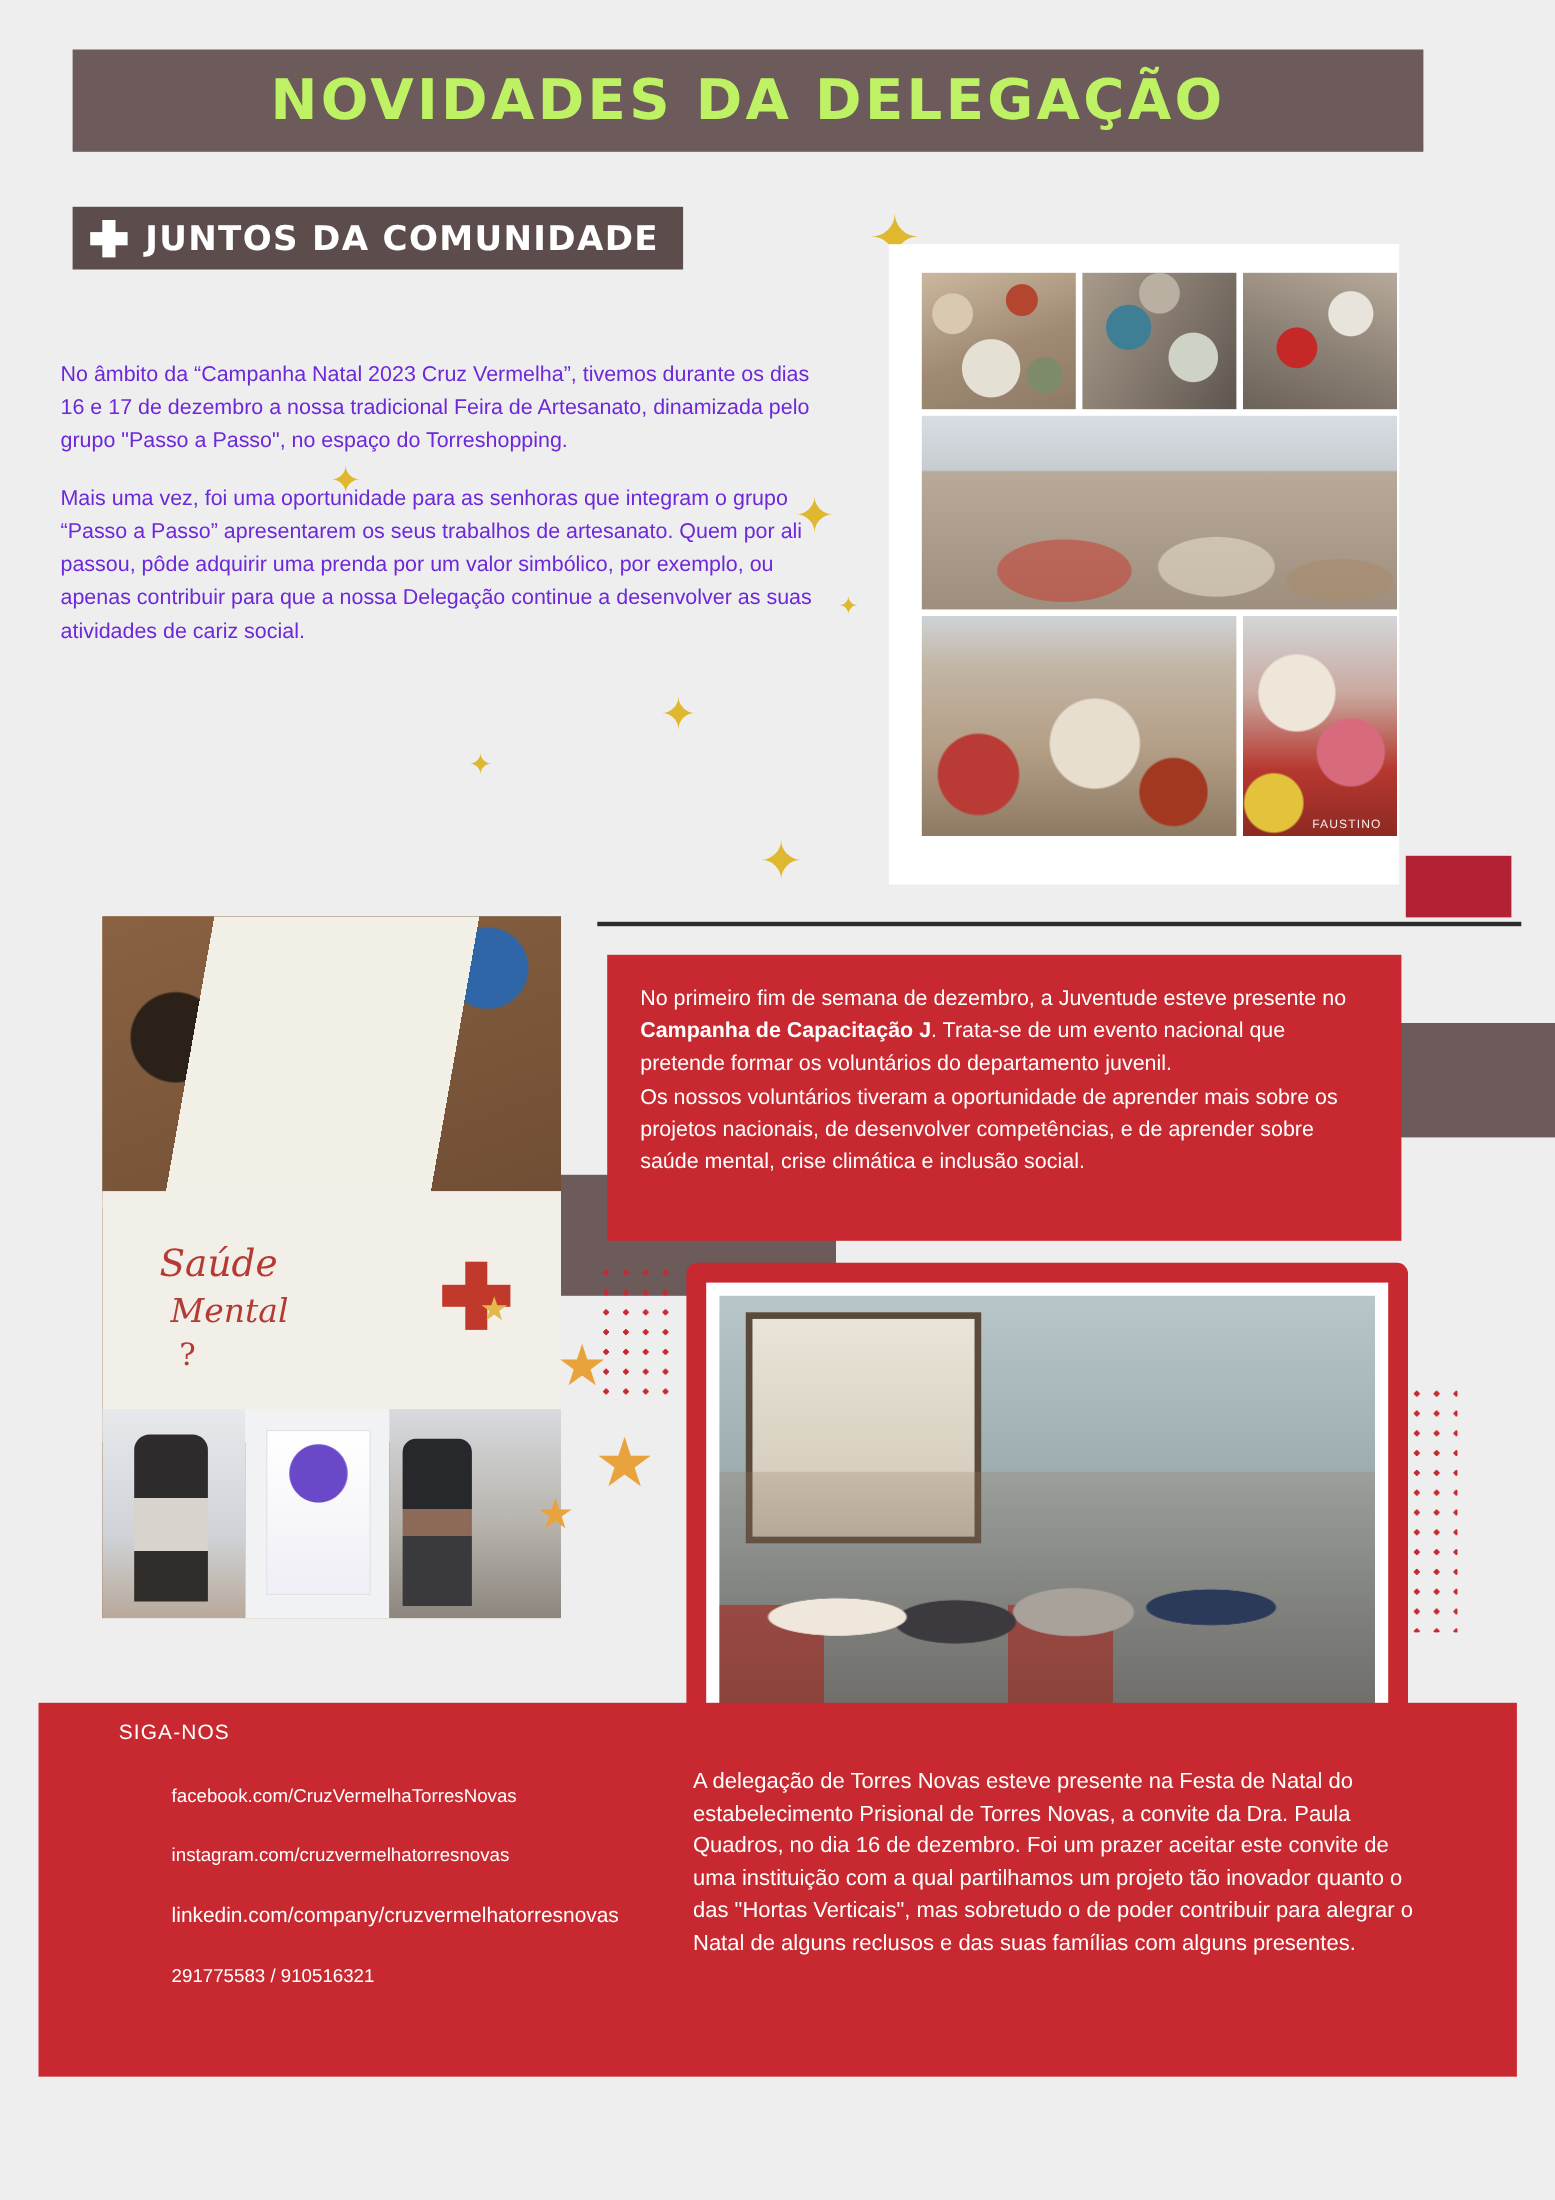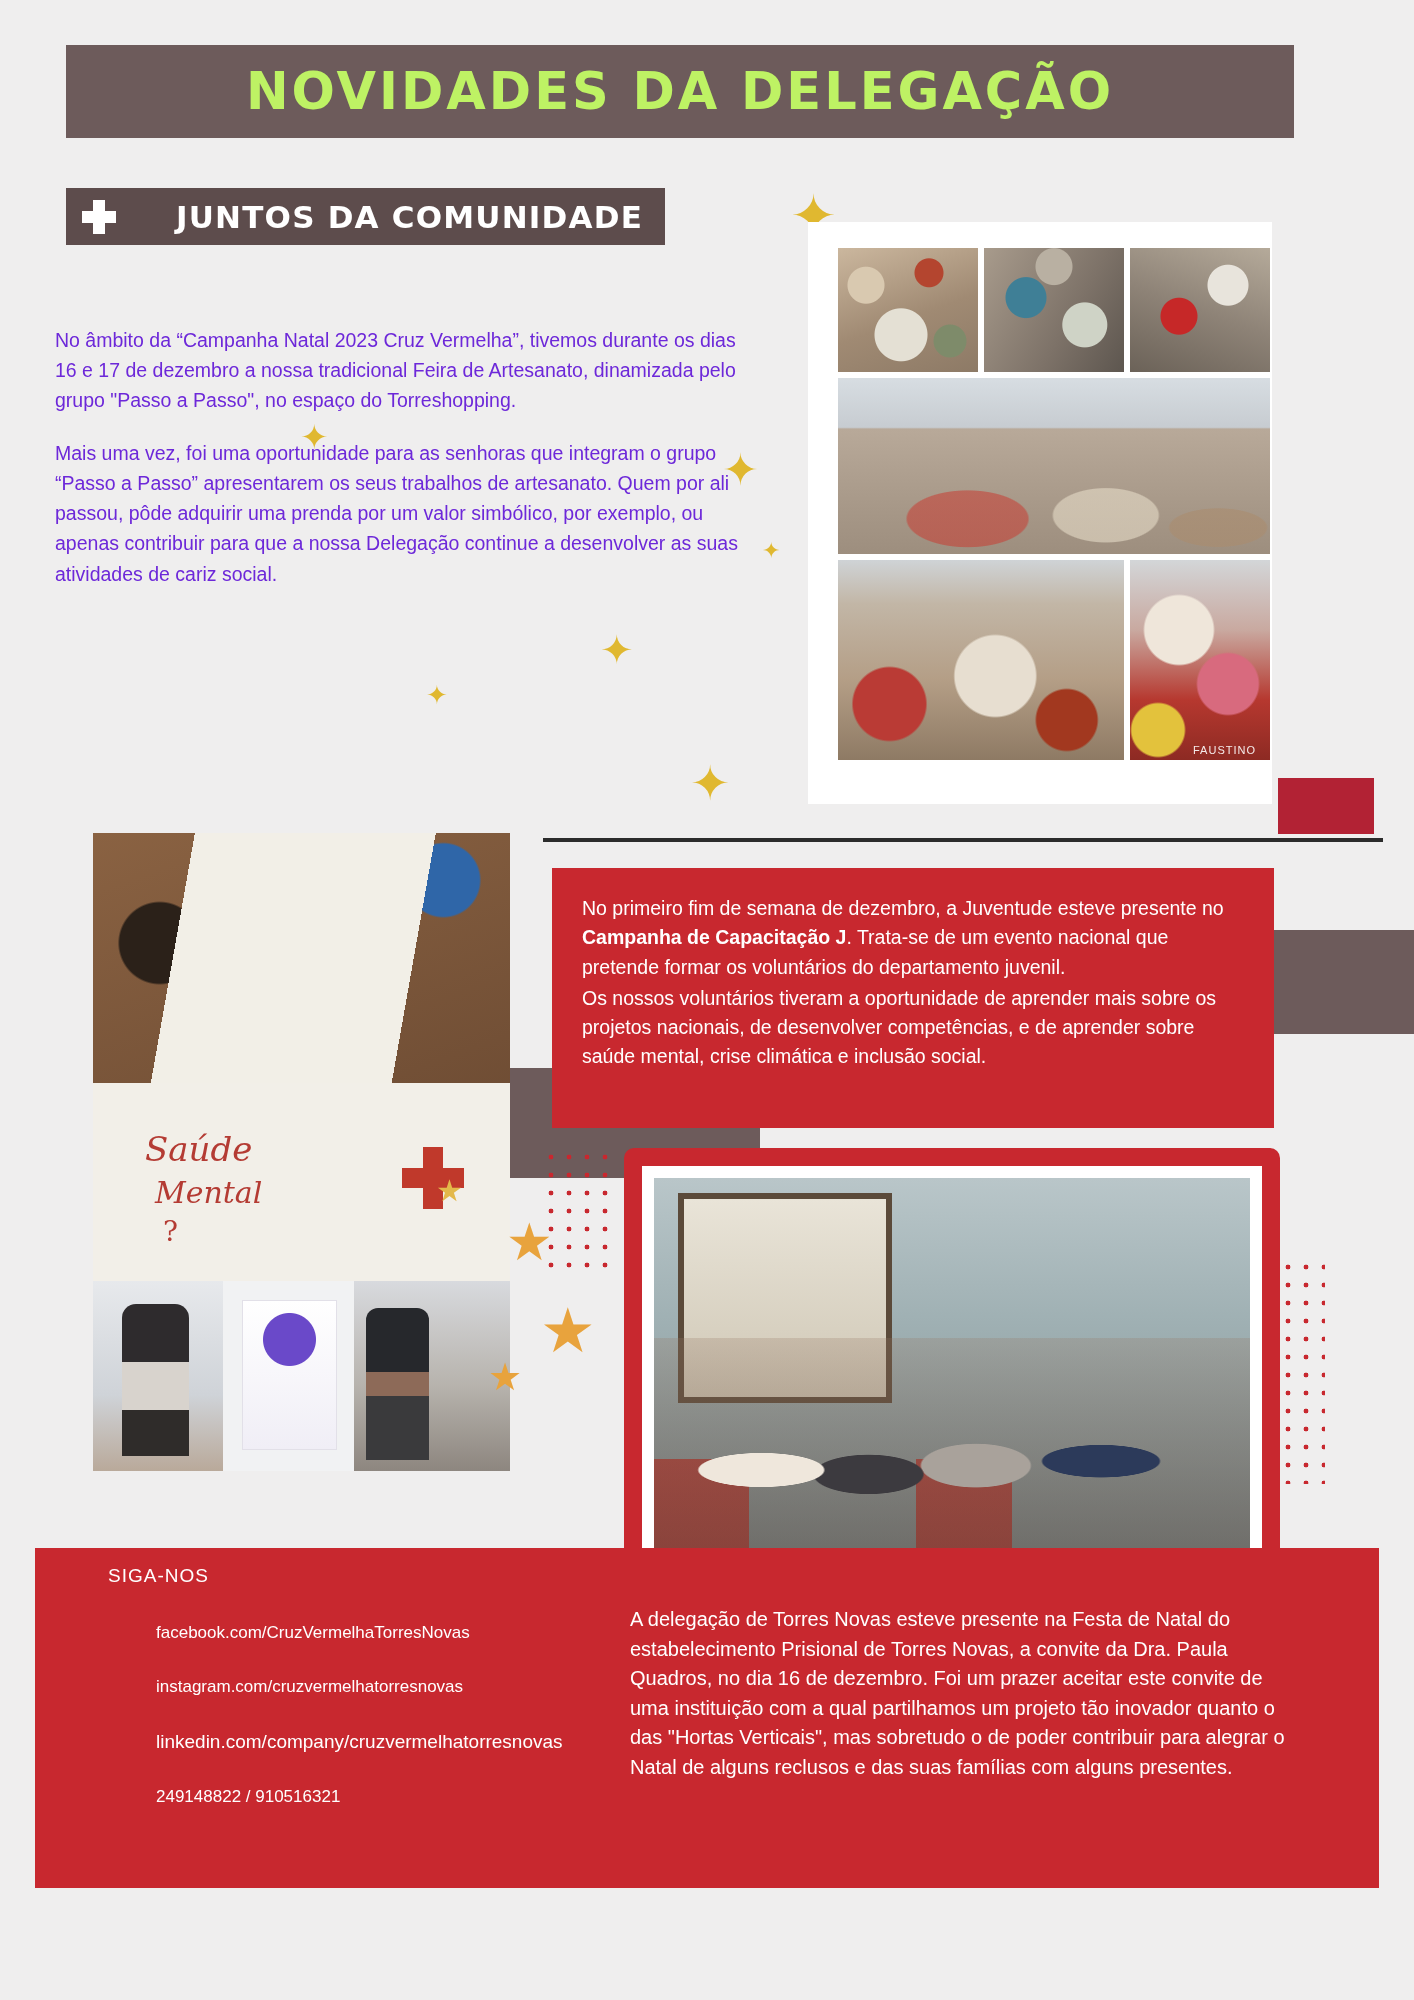--- a/index.html
+++ b/index.html
@@ -41,21 +41,20 @@
   
   .badge-juntos {
     position: absolute;
     left: 66px;
     top: 188px;
     height: 57px;
     background: #5d4c4c;
     display: flex;
     align-items: center;
     padding: 0 22px 0 16px;
-    gap: 44px;
   }
   .cross-icon {
     width: 34px;
     height: 34px;
     position: relative;
     margin-right: 16px;
     flex: 0 0 auto;
   }
   .cross-icon::before, .cross-icon::after {
     content: "";
@@ -582,21 +581,21 @@
     <div class="social-item">
       
       <span>instagram.com/cruzvermelhatorresnovas</span>
     </div>
     <div class="social-item small">
       
       <span>linkedin.com/company/cruzvermelhatorresnovas</span>
     </div>
     <div class="social-item">
       
-      <span>249148822 / 910516321</span>
+      <span>291775583 / 910516321</span>
     </div>
   </div>
 
   <div class="footer-right">
     <p>A delegação de Torres Novas esteve presente na Festa de Natal do estabelecimento Prisional de Torres Novas, a convite da Dra. Paula Quadros, no dia 16 de dezembro. Foi um prazer aceitar este convite de uma instituição com a qual partilhamos um projeto tão inovador quanto o das "Hortas Verticais", mas sobretudo o de poder contribuir para alegrar o Natal de alguns reclusos e das suas famílias com alguns presentes.</p>
   </div>
 
   <div class="bottom-strip"></div>
 </div>
 

